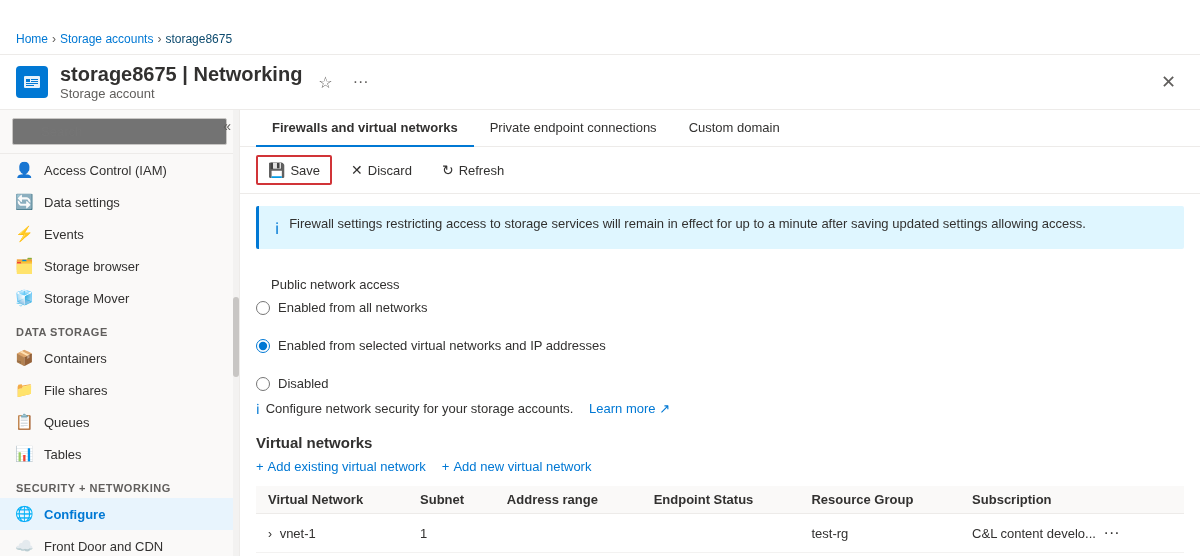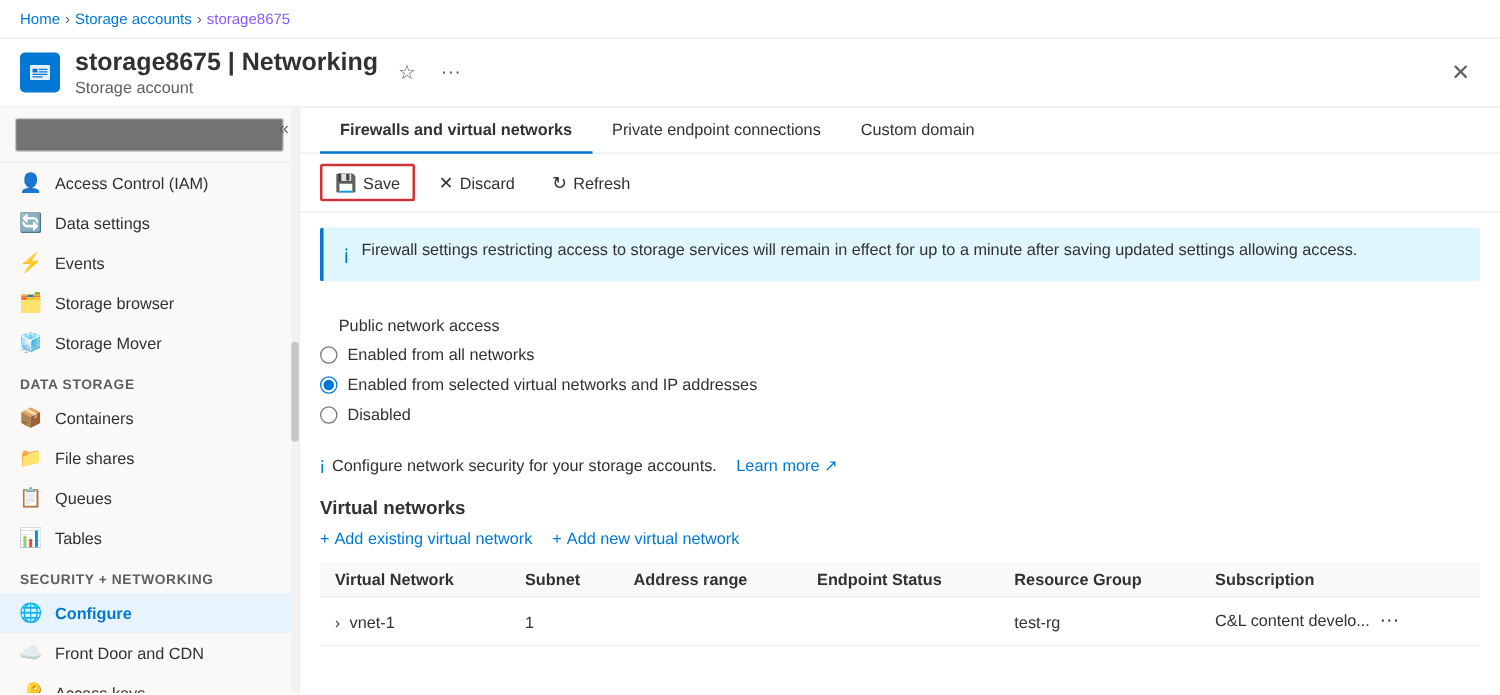--- a/index.html
+++ b/index.html
@@ -3,20 +3,21 @@
   <meta charset="utf-8">
   <style>
     * { box-sizing: border-box; margin: 0; padding: 0; }
     body { font-family: 'Segoe UI', sans-serif; font-size: 13px; color: #323130; background: #fff; overflow: hidden; }
 
     
     .breadcrumb {
       display: flex; align-items: center; gap: 4px;
       padding: 8px 16px; font-size: 12px; color: #0078d4;
       border-bottom: 1px solid #edebe9;
+      margin-top: 24px;
     }
     .breadcrumb span { color: #605e5c; }
     .breadcrumb a { color: #0078d4; text-decoration: none; cursor: pointer; }
 
     
     .header {
       display: flex; align-items: center; justify-content: space-between;
       padding: 8px 16px 8px 16px;
       border-bottom: 1px solid #edebe9;
     }
@@ -106,21 +107,21 @@
     .info-banner {
       display: flex; align-items: flex-start; gap: 10px;
       padding: 10px 16px; background: #dff6ff; border-left: 3px solid #0078d4;
       margin: 12px 16px; border-radius: 2px; font-size: 13px; color: #323130;
     }
     .info-banner .info-icon { color: #0078d4; font-size: 16px; margin-top: 1px; flex-shrink: 0; }
 
     
     .content { padding: 16px; }
     .section-label { font-size: 13px; color: #323130; margin-bottom: 8px; margin-left: 15px; }
-    .radio-group { display: flex; flex-direction: column; gap: 9px; margin-bottom: 24px; }
+    .radio-group { display: flex; flex-direction: column; gap: 23px; margin-bottom: 8px; }
     .radio-item { display: flex; align-items: center; gap: 8px; font-size: 13px; cursor: pointer; }
     .radio-item input[type=radio] { accent-color: #0078d4; width: 14px; height: 14px; }
     .config-note { display: flex; align-items: center; gap: 6px; font-size: 13px; color: #323130; margin-top: 8px; }
     .config-note .note-icon { color: #0078d4; font-size: 14px; }
     .config-note a { color: #0078d4; text-decoration: none; }
 
     
     .section-title { font-size: 15px; font-weight: 600; margin: 16px 0 8px; }
     .vnet-actions { display: flex; align-items: center; gap: 16px; margin-bottom: 12px; }
     .vnet-action-btn {
@@ -142,21 +143,21 @@
     .more-btn { background: none; border: none; cursor: pointer; color: #323130; font-size: 16px; padding: 2px 4px; }
   </style>
 </head>
 <body>
 
 <div class="breadcrumb">
   <a>Home</a>
   <span>›</span>
   <a>Storage accounts</a>
   <span>›</span>
-  <span style="color:#8b5cf6">storage8675</span>
+  <span style="color:#0c4a6e">storage8675</span>
 </div>
 
 <div class="header">
   <div class="header-left">
     <div class="header-icon">
       <svg width="20" height="20" viewBox="0 0 20 20" fill="none">
         <rect x="2" y="4" width="16" height="12" rx="1" fill="white" opacity="0.9"></rect>
         <rect x="4" y="7" width="4" height="3" fill="#0078d4"></rect>
         <rect x="9" y="7" width="7" height="1" fill="#0078d4"></rect>
         <rect x="9" y="9" width="7" height="1" fill="#0078d4"></rect>

